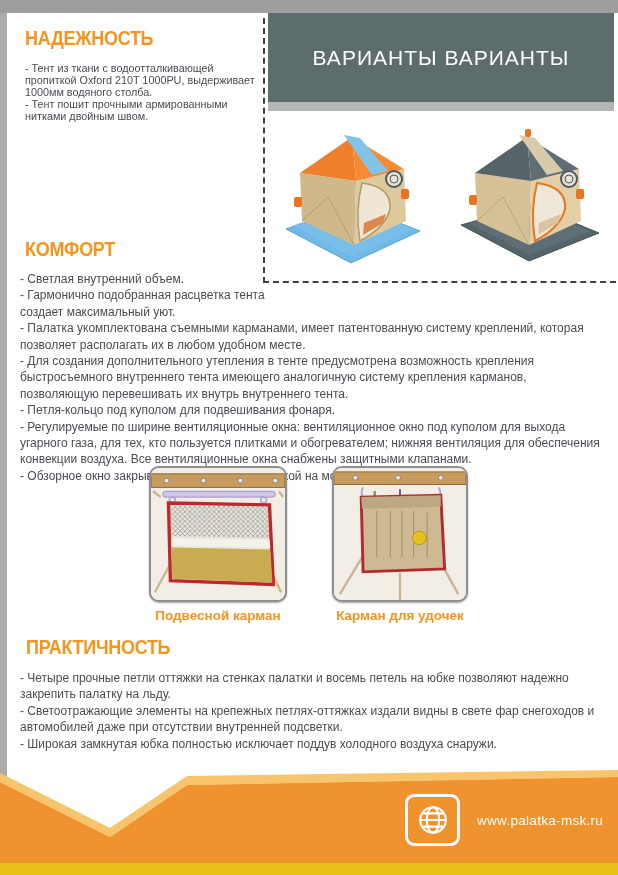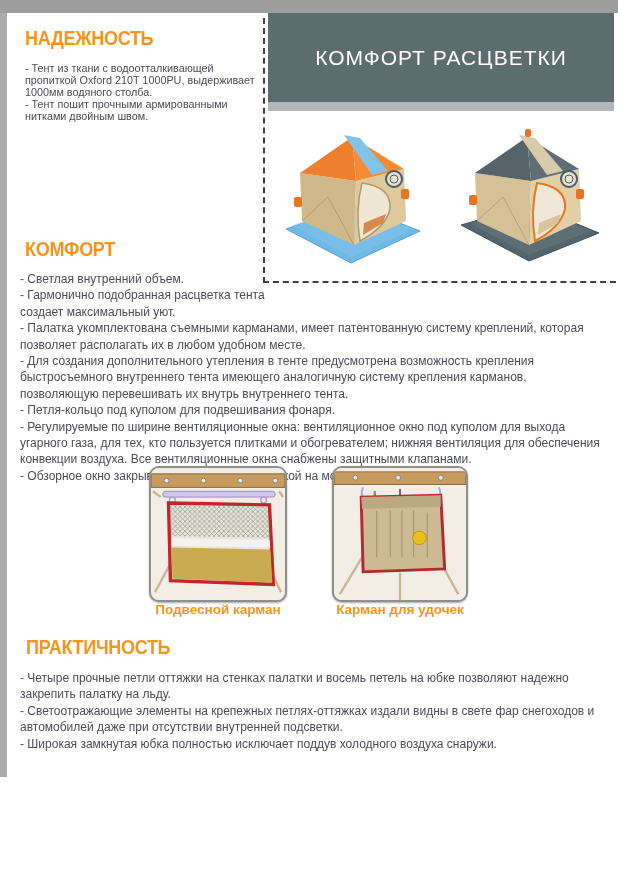--- a/index.html
+++ b/index.html
@@ -44,21 +44,21 @@
   .comfort p,.practicality p{font-size:12px;line-height:16.4px;color:var(--body-text)}
   .narrow{width:252px}
 
   
   figure{position:absolute;text-align:center}
   .fig-left{left:149px;top:466px;width:138px}
   .fig-right{left:332px;top:466px;width:136px}
   .photo-frame{width:100%;height:136px;border:2px solid #8f8f8f;border-radius:10px;overflow:hidden;
     box-shadow:0 1px 2px rgba(0,0,0,.35);background:#f2eee6}
   .photo-frame svg{display:block;width:100%;height:100%}
-  figcaption{font-size:13.5px;font-weight:bold;color:var(--accent-orange)}
+  figcaption{margin-top:6px;font-size:13.5px;font-weight:bold;color:var(--accent-orange)}
 
   
   .practicality{position:absolute;left:20px;top:637px;width:586px}
   .practicality h2{margin-left:6px;margin-bottom:12px}
 
   
   .footer{position:absolute;left:0;top:770px;width:618px;height:105px}
   .footer svg.bg{position:absolute;left:0;top:0;width:618px;height:105px}
   .globe-box{position:absolute;left:405px;top:24px;width:55px;height:52px;border:3px solid #fff;
     border-radius:9px;display:flex;align-items:center;justify-content:center}
@@ -74,21 +74,21 @@
   <div class="left-bar"></div>
 
   <section class="reliability">
     <h2 class="sec">НАДЕЖНОСТЬ</h2>
     <p>- Тент из ткани с водоотталкивающей пропиткой Oxford 210T 1000PU, выдерживает 1000мм водяного столба.</p>
     <p>- Тент пошит прочными армированными нитками двойным швом.</p>
   </section>
 
   <div class="dashed-box"></div>
   <div class="variants-header">
-    <span>КОМФОРТ РАСЦВЕТКИ</span>
+    <span>ВАРИАНТЫ ВАРИАНТЫ</span>
   </div>
   <div class="variants-strip"></div>
   <div class="tents">
 
     <svg viewBox="0 0 173 170" aria-hidden="true">
       <polygon points="18,118 83,152 152,120 86,94" fill="#6FB9E6" stroke="#58A4D4" stroke-width="1"></polygon>
       <polygon points="24,114 83,146 146,118 86,96" fill="#85C6EC" opacity=".45"></polygon>
       <polygon points="32,62 88,70 86,134 34,110" fill="#CFB98B"></polygon>
       <polygon points="88,70 136,58 138,110 86,134" fill="#DEC99C"></polygon>
       <path d="M34,110 L60,86 L86,134" fill="none" stroke="#B89B66" stroke-width="1"></path>
@@ -185,14 +185,31 @@
     <figcaption>Карман для удочек</figcaption>
   </figure>
 
   <section class="practicality">
     <h2 class="sec">ПРАКТИЧНОСТЬ</h2>
     <p>- Четыре прочные петли оттяжки на стенках палатки и восемь петель на юбке позволяют надежно закрепить палатку на льду.</p>
     <p>- Светоотражающие элементы на крепежных петлях-оттяжках издали видны в свете фар снегоходов  и автомобилей даже при отсутствии внутренней подсветки.</p>
     <p>- Широкая замкнутая юбка полностью исключает поддув холодного воздуха снаружи.</p>
   </section>
 
+  <div class="footer">
+    <svg class="bg" viewBox="0 0 618 105" preserveAspectRatio="none" aria-hidden="true">
+      <path d="M0,3 L110,58 L187,6 L618,0 L618,7 L187,15 L110,67 L0,12 Z" fill="var(--footer-amber)"></path>
+      <path d="M0,12 L110,67 L187,15 L618,7 L618,93 L0,93 Z" fill="var(--footer-orange)"></path>
+      <rect x="0" y="93" width="618" height="12" fill="var(--footer-yellow)"></rect>
+    </svg>
+    <div class="globe-box">
+      <svg viewBox="0 0 40 40" aria-hidden="true">
+        <g fill="none" stroke="#fff" stroke-width="2.2">
+          <circle cx="20" cy="20" r="13.5"></circle>
+          <ellipse cx="20" cy="20" rx="6.5" ry="13.5"></ellipse>
+          <path d="M6.5,20 L33.5,20 M9,13 L31,13 M9,27 L31,27"></path>
+        </g>
+      </svg>
+    </div>
+    <a class="site" href="#">www.palatka-msk.ru</a>
+  </div>
 
 </div>
 
 </body></html>

